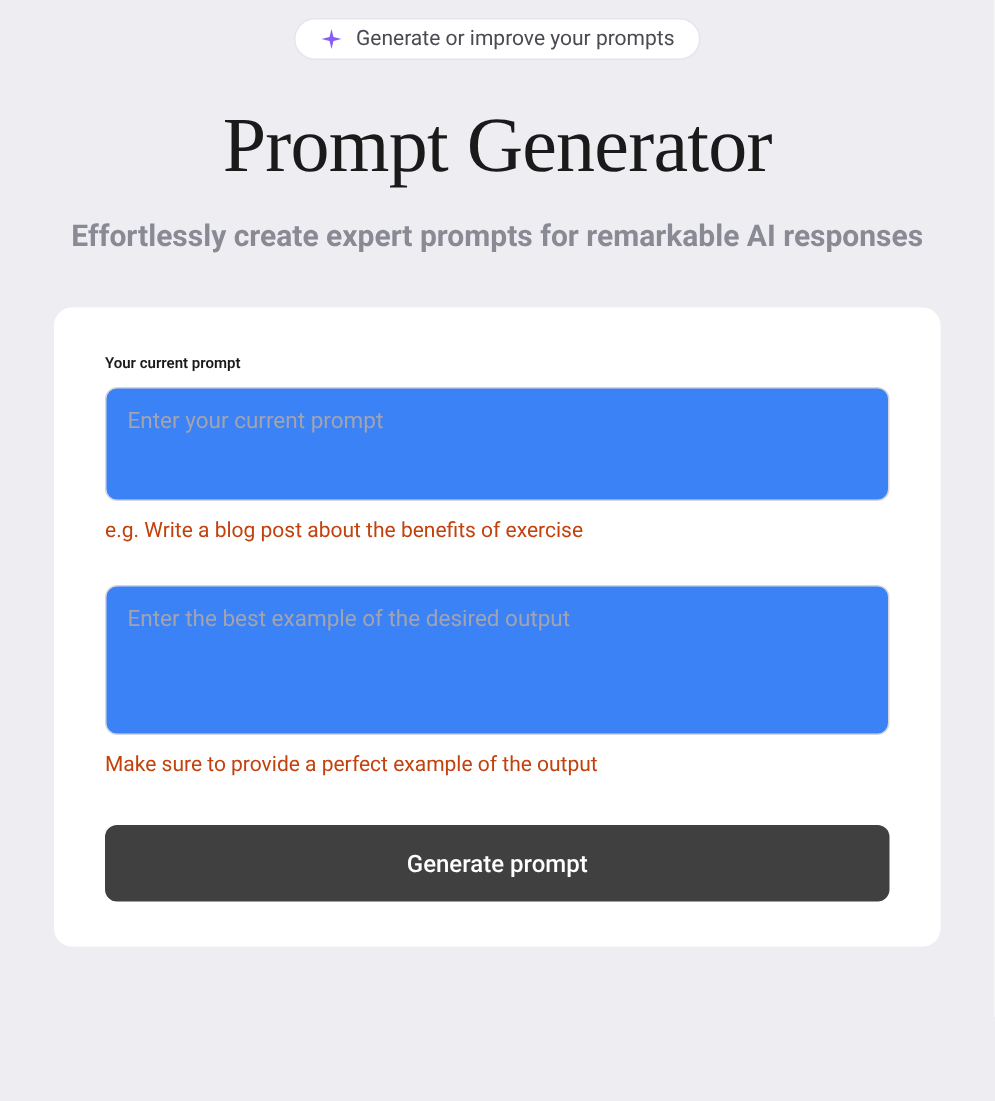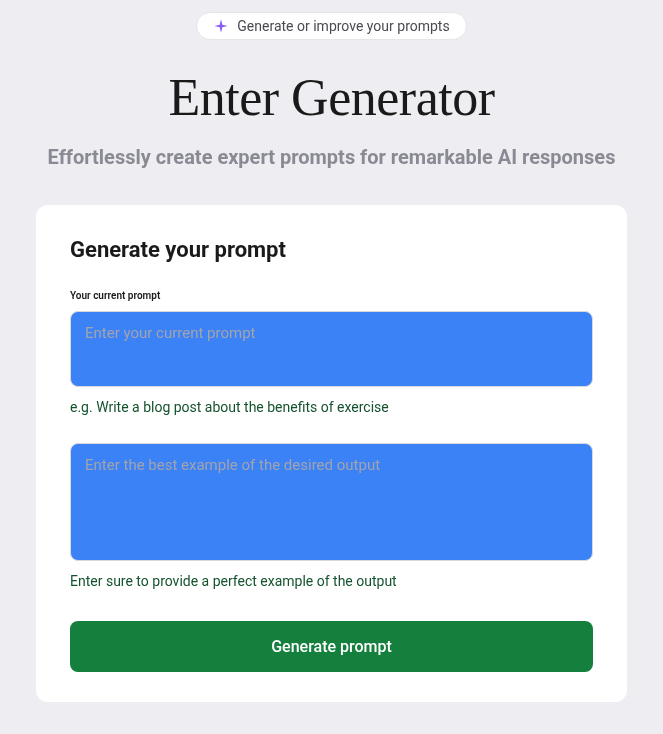--- a/index.html
+++ b/index.html
@@ -86,30 +86,30 @@
       resize: none;
       background: #3b82f6;
     }
     .textarea::placeholder {
       color: #a3a3ad;
     }
     .textarea-short {
       height: 76px;
     }
     .textarea-tall {
-      height: 118px;
+      height: 100px;
     }
     .helper-text {
       font-size: 14px;
-      color: #14532d;
+      color: #c2410c;
       margin-top: 8px;
     }
     .generate-button {
       width: 100%;
-      background: #15803d;
+      background: #404040;
       color: #ffffff;
       border: none;
       border-radius: 8px;
       padding: 16px 0;
       font-size: 16px;
       font-weight: 500;
       cursor: pointer;
       font-family: inherit;
       margin-top: 4px;
     }
@@ -119,31 +119,30 @@
 
 <div class="badge">
   <span class="badge-icon">
     <svg width="16" height="16" viewBox="0 0 24 24" fill="#8b5cf6">
       <path d="M12 2 L14 10 L22 12 L14 14 L12 22 L10 14 L2 12 L10 10 Z"></path>
     </svg>
   </span>
   <span class="badge-text">Generate or improve your prompts</span>
 </div>
 
-<h1 class="page-title">Enter Generator</h1>
+<h1 class="page-title">Prompt Generator</h1>
 <p class="subtitle">Effortlessly create expert prompts for remarkable AI responses</p>
 
 <div class="card">
-  <h2 class="card-heading">Generate your prompt</h2>
 
   <div class="field-group">
     <label class="field-label">Your current prompt</label>
     <textarea class="textarea textarea-short" placeholder="Enter your current prompt" style=""></textarea>
     <div class="helper-text">e.g. Write a blog post about the benefits of exercise</div>
   </div>
 
   <div class="field-group">
     <textarea class="textarea textarea-tall" placeholder="Enter the best example of the desired output" style=""></textarea>
-    <div class="helper-text">Enter sure to provide a perfect example of the output</div>
+    <div class="helper-text">Make sure to provide a perfect example of the output</div>
   </div>
 
   <button class="generate-button">Generate prompt</button>
 </div>
 
 </body></html>

